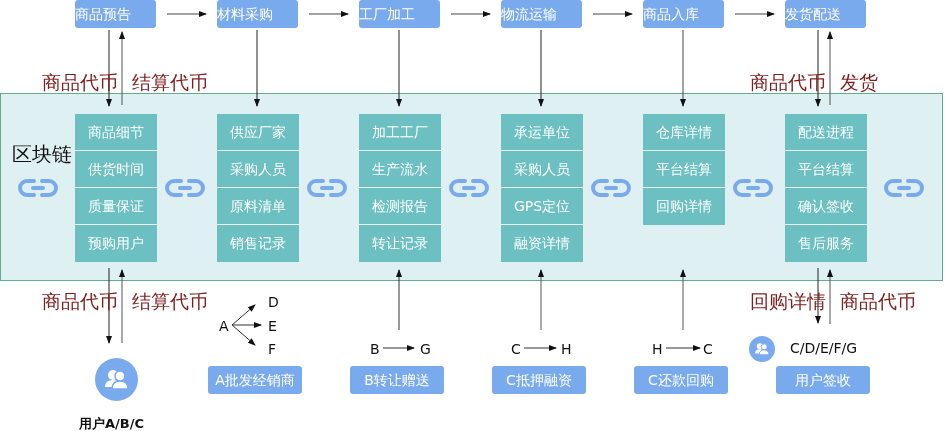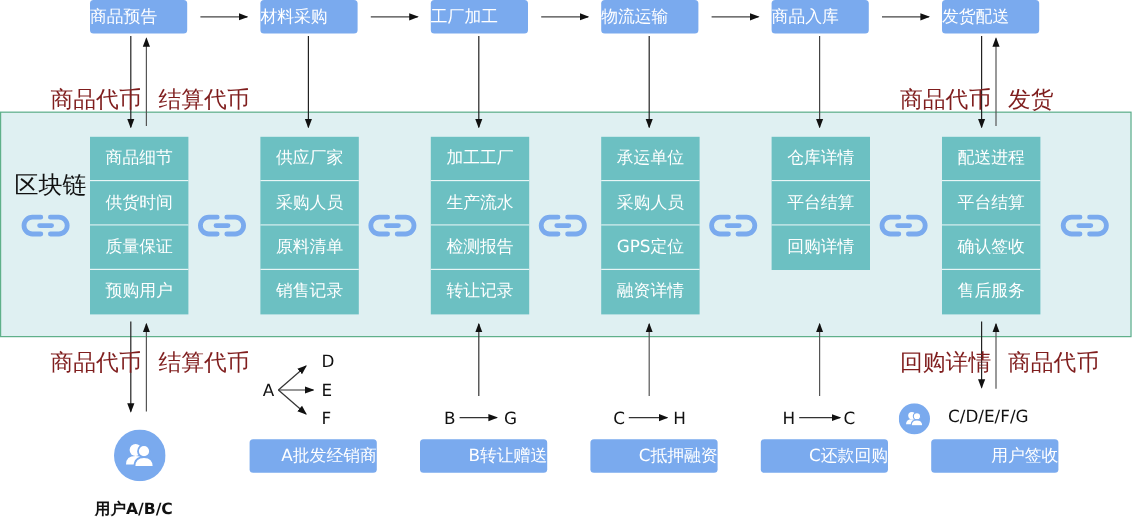--- a/index.html
+++ b/index.html
@@ -7,22 +7,22 @@
          font-family:"DejaVu Sans","Liberation Sans",sans-serif; }
   .abs { position:absolute; }
   .top-box { position:absolute; top:0; height:28px; width:81px; background:#7aaaee;
              color:#fff; font-size:14px; line-height:28px; border-radius:3px; }
   .bc { position:absolute; left:0; top:93px; width:943px; height:188px;
         background:#dff0f2; border:1px solid #5fb08a; box-sizing:border-box; }
   .col { position:absolute; top:114px; width:82px; }
   .cell { height:37px; line-height:37px; background:#6cc0c2; color:#fff; font-size:14px;
           text-align:center; border-bottom:1px solid #e8f6f6; box-sizing:border-box; }
   .cell:last-child { border-bottom:none; }
-  .bot-box { position:absolute; top:366px; height:28px; width:106px; background:#7aaaee;
-             color:#fff; font-size:14px; line-height:28px; text-align:right; border-radius:3px; }
+  .bot-box { position:absolute; top:366px; height:28px; width:94px; background:#7aaaee;
+             color:#fff; font-size:14px; line-height:28px; text-align:center; border-radius:3px; }
   .lbl { position:absolute; font-size:19px; color:#7f1d1d; white-space:nowrap; }
   .lblk { position:absolute; font-size:14px; color:#111; white-space:nowrap; }
   svg.lines { position:absolute; left:0; top:0; }
   .link-icon { position:absolute; width:44px; height:22px; }
 </style>
 </head>
 <body>
 
 <div class="top-box" style="left:75px">商品预告</div>
 <div class="top-box" style="left:217px">材料采购</div>

